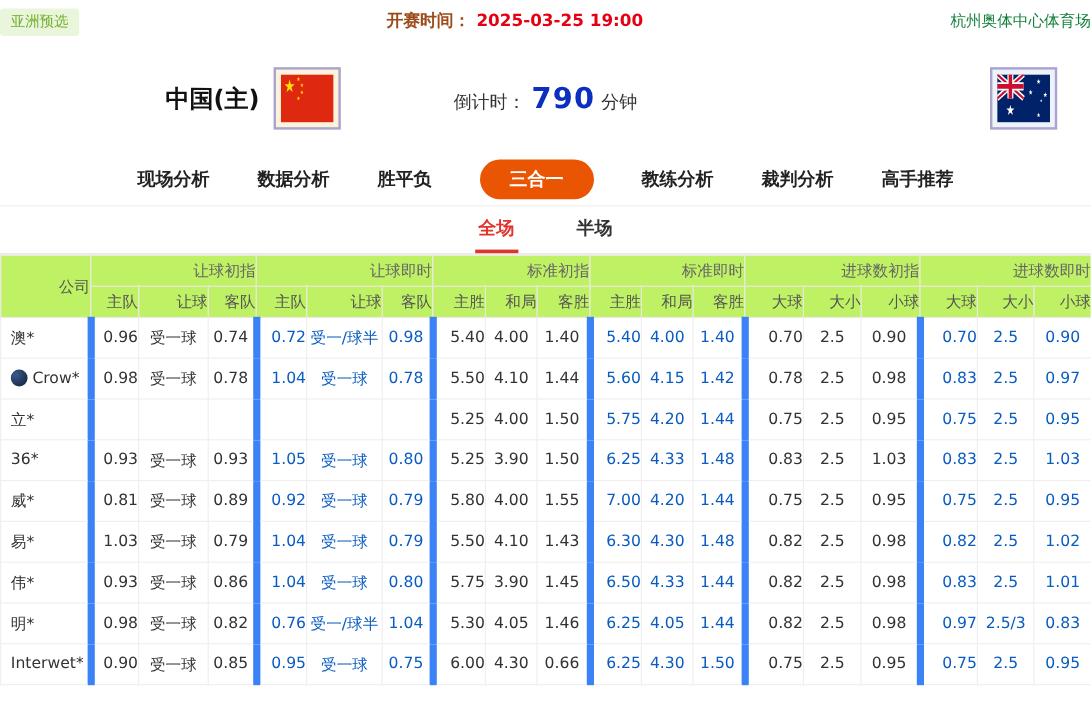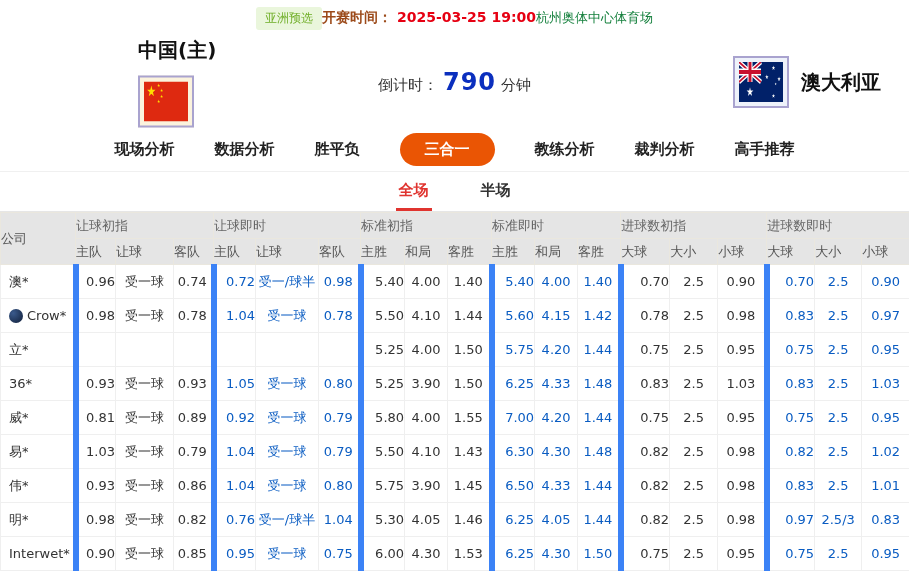--- a/index.html
+++ b/index.html
@@ -1,29 +1,29 @@
 <!DOCTYPE html>
 <html><head>
 <meta charset="utf-8">
 <style>
   * { margin:0; padding:0; box-sizing:border-box; }
   html,body { background:#fff; }
   body { font-family:"DejaVu Sans","Liberation Sans",sans-serif; }
   .page { width:909px; height:586px; overflow:hidden; background:#fff; position:relative; }
 
   
-  .topbar { height:36px; display:flex; align-items:center; justify-content:center; font-size:13px; }
+  .topbar { height:36px; display:flex; align-items:center; justify-content:space-between; gap:10px; font-size:13px; }
   .badge { background:#eaf6dc; color:#6fae27; padding:3px 9px; border-radius:3px; font-size:12px; }
   .klabel { color:#9c4a1a; font-weight:bold; font-size:14px; }
   .ktime { color:#e60012; font-weight:bold; font-size:14px; margin-left:5px; }
   .venue { color:#15803d; font-size:13px; }
 
   
   .match { position:relative; height:92px; }
-  .home { position:absolute; left:138px; top:50%; transform:translateY(-50%); display:flex; align-items:flex-start; gap:12px;flex-direction:column; }
+  .home { position:absolute; left:138px; top:50%; transform:translateY(-50%); display:flex; align-items:center; gap:12px; }
   .away { position:absolute; right:28px; top:50%; transform:translateY(-50%); display:flex; align-items:center; gap:12px; }
   .team-name { font-size:20px; font-weight:bold; color:#111; }
   .flag-box { padding:4px; border:2px solid #a9a3cf; line-height:0; }
   .flag-box.cn { background:#fbf3dd; }
   .flag-box.au { background:#eef2fa; }
   .flag-box svg { width:44px; height:40px; }
   .countdown { position:absolute; left:50%; top:50%; transform:translate(-50%,-50%); display:flex; align-items:baseline; gap:5px; }
   .cd-label, .cd-unit { font-size:15px; color:#333; }
   .cd-value { font-size:24px; font-weight:bold; color:#0b2fbe; letter-spacing:1px; }
 
@@ -32,21 +32,21 @@
   .tab { cursor:pointer; }
   .tab.pill { background:#ea5504; color:#fff; padding:7px 25px; border-radius:17px; }
 
   
   .subtabs { height:40px; display:flex; justify-content:center; gap:46px; border-bottom:1px solid #e6e6e6; font-size:15px; font-weight:bold; }
   .subtab { display:flex; align-items:center; color:#333; cursor:pointer; border-bottom:3px solid transparent; padding:0 3px; }
   .subtab.active { color:#e0342f; border-bottom-color:#e0342f; }
 
   
   table { width:909px; border-collapse:collapse; table-layout:fixed; font-size:13px; }
-  thead th { background:#e5e5e5; font-weight:normal; color:#555; border:1px solid #eae7de; height:26px; text-align:left; }
+  thead th { background:#bef264; font-weight:normal; color:#555; border:1px solid #eae7de; height:26px; text-align:right; }
   thead th.group { color:#666; }
   tbody td { border:1px solid #efefef; text-align:center; height:34px; color:#333; background:#fff; }
   tbody td.live { color:#0a5cc2; }
   tbody td.gstart { border-left:6px solid #3b82f6;text-align:right; }
   tbody td.company { text-align:left; padding-left:8px; color:#333; }
   .logo-icon { display:inline-block; width:14px; height:14px; border-radius:50%;
                background:radial-gradient(circle at 30% 30%, #3a5a8c, #101e38);
                vertical-align:-3px; margin-right:4px; }
 </style>
 </head>
@@ -98,21 +98,20 @@
           <path d="M7.5,0 V10 M0,5 H15" stroke="#fff" stroke-width="3.4"></path>
           <path d="M7.5,0 V10 M0,5 H15" stroke="#c8102e" stroke-width="2"></path>
           <use href="#star" transform="translate(7.5,15) scale(2.4)" fill="#fff"></use>
           <use href="#star" transform="translate(23.5,3) scale(1.2)" fill="#fff"></use>
           <use href="#star" transform="translate(19,7.5) scale(1.2)" fill="#fff"></use>
           <use href="#star" transform="translate(27.3,8.5) scale(1.2)" fill="#fff"></use>
           <use href="#star" transform="translate(23.5,17) scale(1.1)" fill="#fff"></use>
           <use href="#star" transform="translate(25,11) scale(0.7)" fill="#fff"></use>
         </svg>
       </span>
-      <span class="team-name">澳大利亚</span>
     </div>
   </div>
 
   <div class="nav">
     <span class="tab">现场分析</span>
     <span class="tab">数据分析</span>
     <span class="tab">胜平负</span>
     <span class="tab pill">三合一</span>
     <span class="tab">教练分析</span>
     <span class="tab">裁判分析</span>
@@ -349,21 +348,21 @@
         <tr>
           <td class="company"><span>Interwet*</span></td>
           <td class="init gstart">0.90</td>
           <td class="init">受一球</td>
           <td class="init">0.85</td>
           <td class="live gstart">0.95</td>
           <td class="live">受一球</td>
           <td class="live">0.75</td>
           <td class="init gstart">6.00</td>
           <td class="init">4.30</td>
-          <td class="init">1.53</td>
+          <td class="init">0.66</td>
           <td class="live gstart">6.25</td>
           <td class="live">4.30</td>
           <td class="live">1.50</td>
           <td class="init gstart">0.75</td>
           <td class="init">2.5</td>
           <td class="init">0.95</td>
           <td class="live gstart">0.75</td>
           <td class="live">2.5</td>
           <td class="live">0.95</td>
         </tr>

